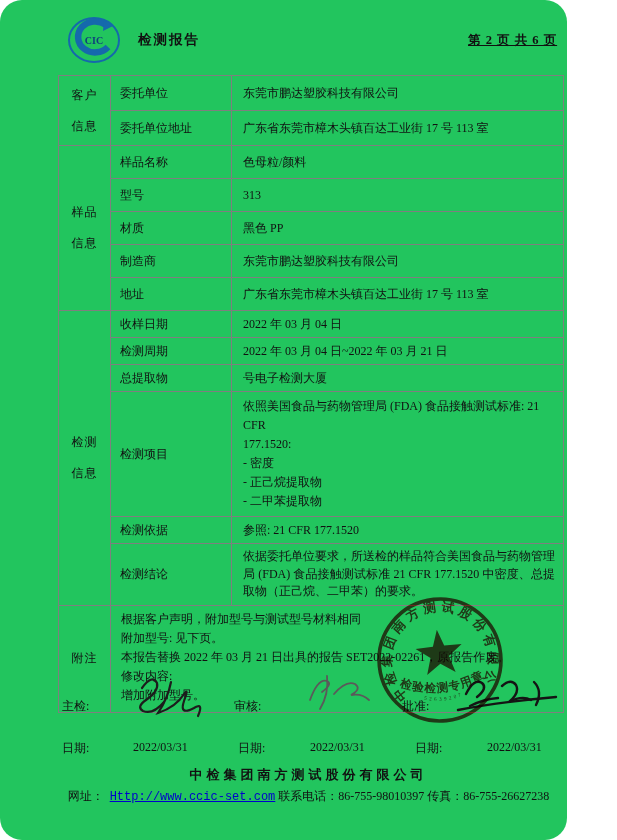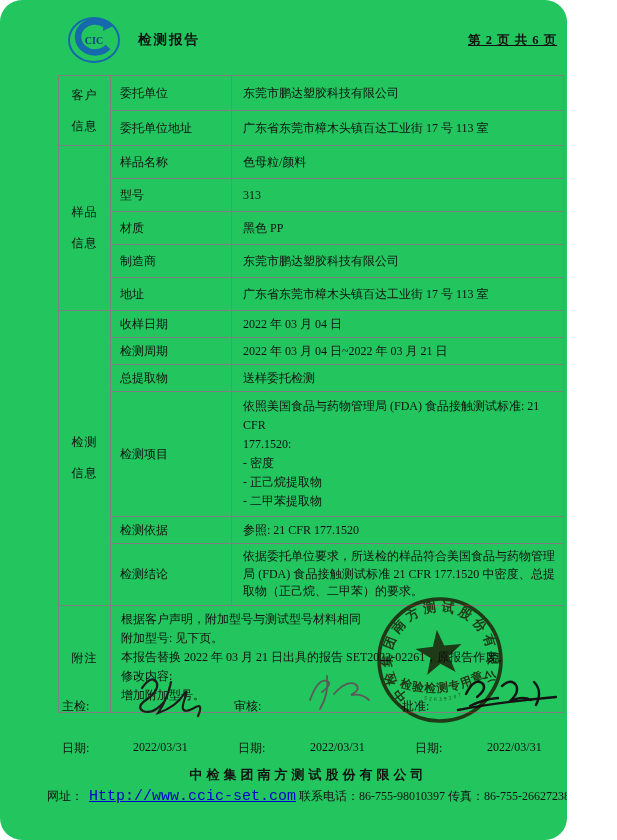--- a/index.html
+++ b/index.html
@@ -33,21 +33,21 @@
   .date-val{position:absolute;top:0;}
 
   
   .stamp{position:absolute;left:374px;top:594px;width:132px;height:132px;transform:rotate(-6deg);mix-blend-mode:multiply;opacity:.92;}
 
   
   .footer{position:absolute;left:0;top:766px;width:617px;text-align:center;}
   .f-company{font-size:13px;font-weight:bold;letter-spacing:4px;}
   .f-line{font-size:12px;margin-top:4px;}
   .f-sp{display:inline-block;width:8px;}
-  .url{color:#0000cc;text-decoration:underline;font-family:"Liberation Mono","DejaVu Sans Mono",monospace;font-size:15px;margin-left:6px;}
+  .url{color:#0000cc;text-decoration:underline;font-family:"Liberation Mono","DejaVu Sans Mono",monospace;font-size:12px;margin-left:6px;}
 </style>
 </head>
 <body>
 
 <div class="page">
 
   <div class="header">
     <svg class="logo" viewBox="0 0 56 48">
       <ellipse cx="28" cy="24" rx="25" ry="22" fill="none" stroke="#1569ac" stroke-width="2"></ellipse>
       <path d="M 40 9 A 17 15.5 0 1 0 42 31" fill="none" stroke="#1569ac" stroke-width="6.5"></path>
@@ -100,21 +100,21 @@
 信息</td>
       <td class="fld">收样日期</td>
       <td class="val">2022 年 03 月 04 日</td>
     </tr>
     <tr class="h27">
       <td class="fld">检测周期</td>
       <td class="val">2022 年 03 月 04 日~2022 年 03 月 21 日</td>
     </tr>
     <tr class="h27">
       <td class="fld">总提取物</td>
-      <td class="val">送样委托检测</td>
+      <td class="val">号电子检测大厦</td>
     </tr>
     <tr>
       <td class="fld">检测项目</td>
       <td class="val multiline">依照美国食品与药物管理局 (FDA) 食品接触测试标准: 21 CFR
 177.1520:
 -  密度
 -  正己烷提取物
 -  二甲苯提取物</td>
     </tr>
     <tr class="h27">

